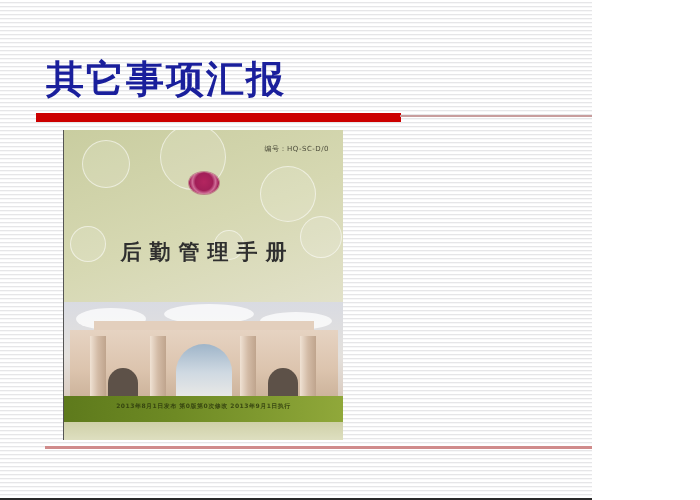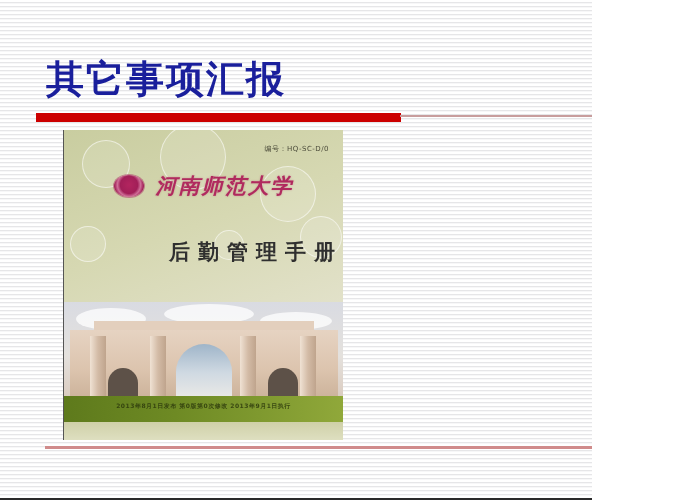--- a/index.html
+++ b/index.html
@@ -141,21 +141,21 @@
     color: #b02a5e;
     letter-spacing: 2px;
     white-space: nowrap;
     text-shadow: 0 0 2px rgba(176,42,94,0.4);
   }
   .cover-title {
     position: absolute;
     left: 0;
     top: 108px;
     width: 100%;
-    text-align: right;
+    text-align: center;
     font-family: "DejaVu Serif", "Liberation Serif", serif;
     font-size: 21px;
     font-weight: bold;
     letter-spacing: 8px;
     color: #2f2f2f;
     text-indent: 8px;
   }
   .cover-sub {
     position: absolute;
     left: 0;
@@ -305,21 +305,20 @@
     <span class="bubble b2"></span>
     <span class="bubble b3"></span>
     <span class="bubble b4"></span>
     <span class="bubble b5"></span>
     <span class="bubble b6"></span>
 
     <div class="cover-code">编号：HQ-SC-D/0</div>
 
     <div class="cover-brandrow">
       <span class="cover-emblem"></span>
-      <span class="cover-univ">河南师范大学</span>
     </div>
 
     <div class="cover-title">后勤管理手册</div>
 
 
     <div class="gate-photo">
       <span class="cloud c1"></span>
       <span class="cloud c2"></span>
       <span class="cloud c3"></span>
       <span class="gate-cap"></span>

